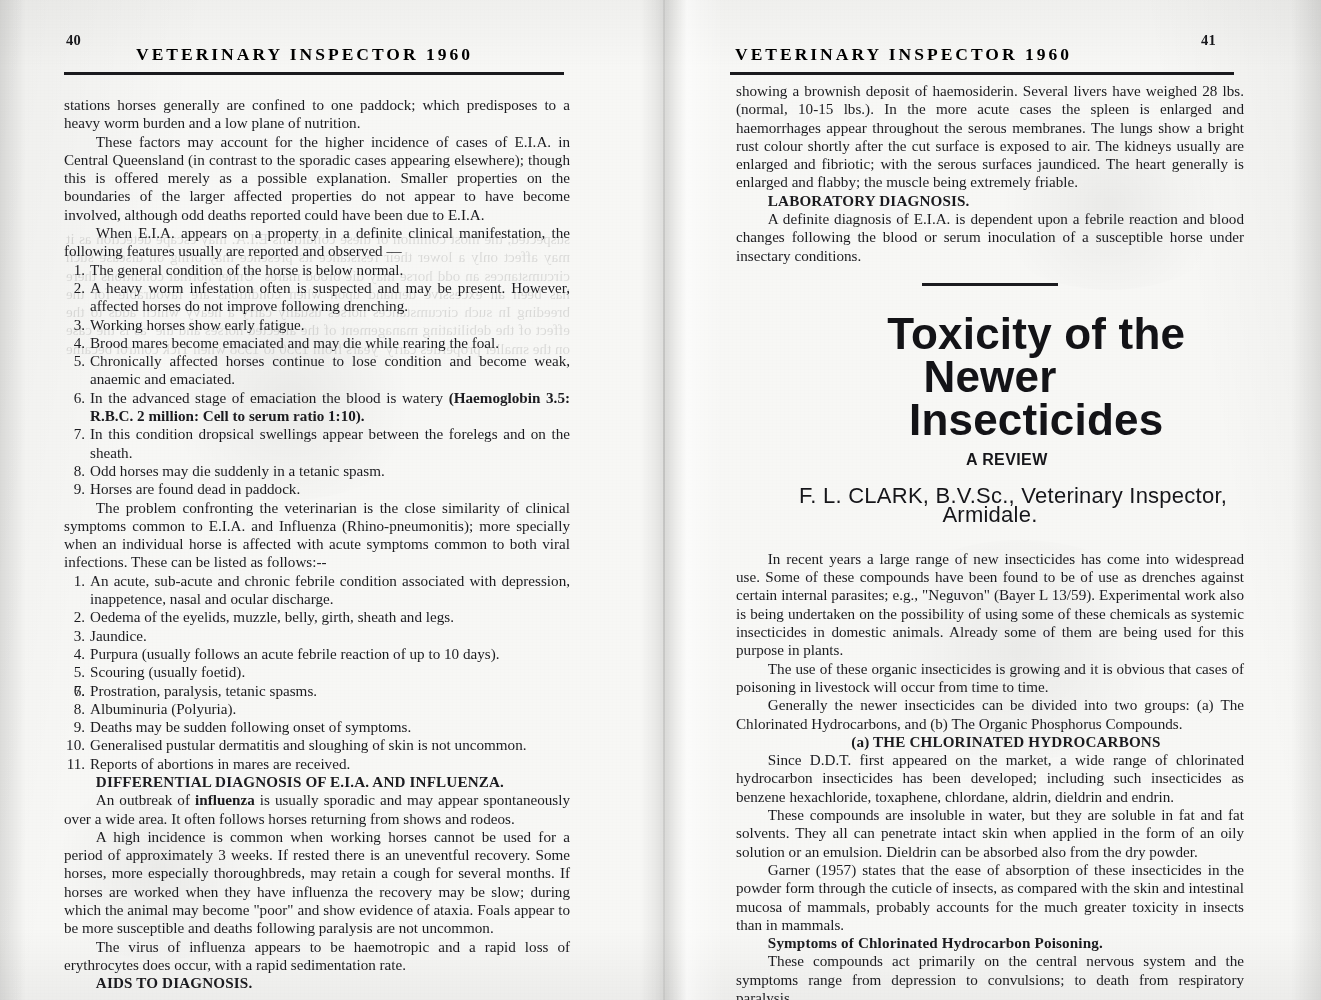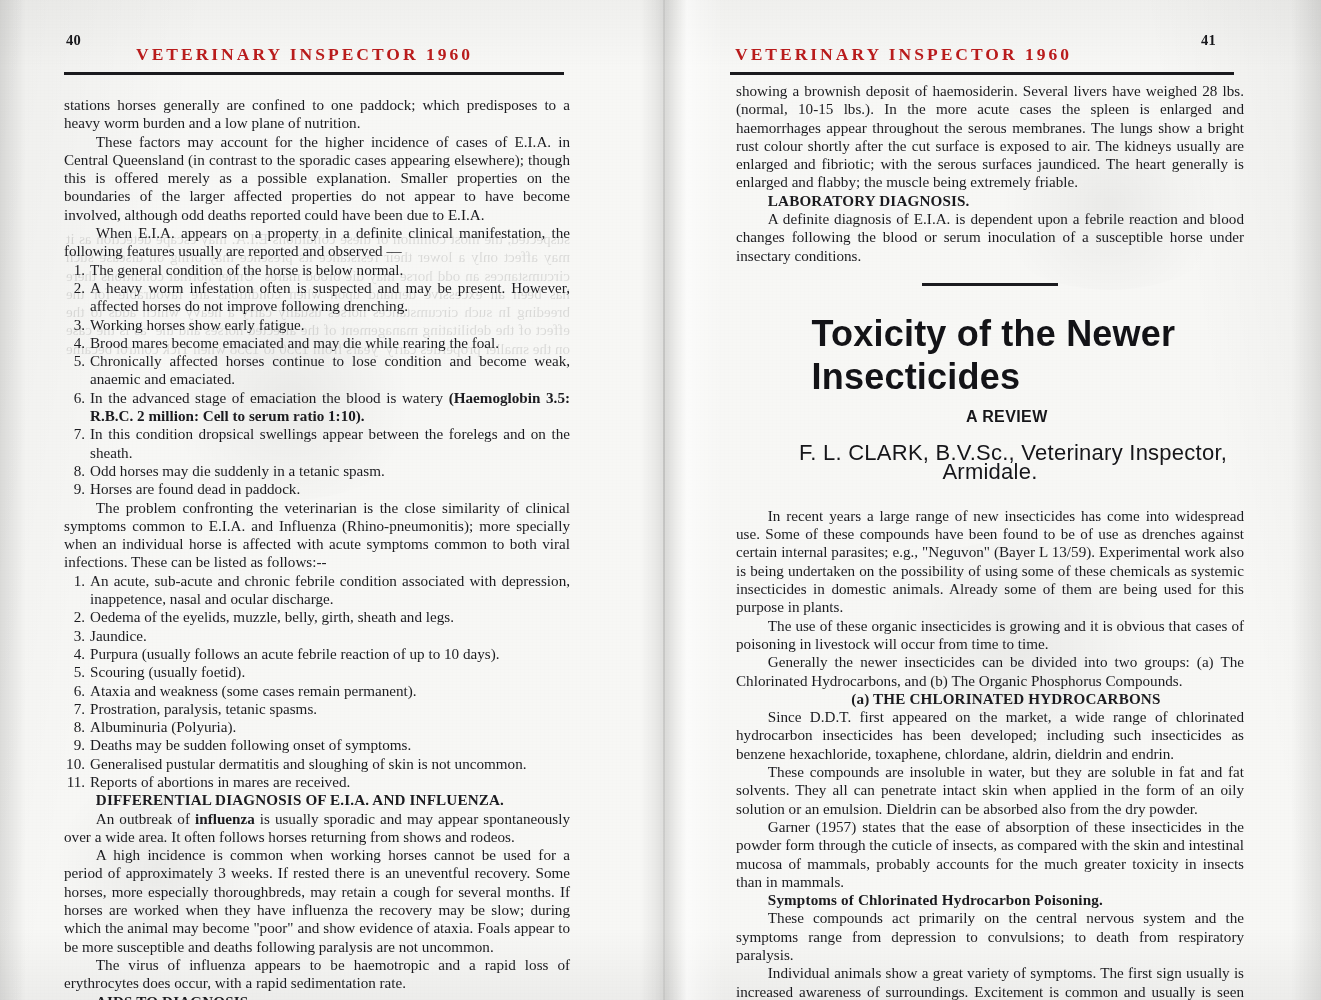--- a/index.html
+++ b/index.html
@@ -90,21 +90,21 @@
   #page-right { left: 661px; width: 660px; }
 
   .running-head {
     position: absolute;
     top: 44px;
     height: 24px;
     font-family: "Liberation Serif", "DejaVu Serif", serif;
     font-weight: bold;
     font-size: 17.5px;
     letter-spacing: 3.0px;
-    color: #b91c1c;
+    color: #000000;
     white-space: nowrap;
   }
   .folio {
     position: absolute;
     top: 32px;
     font-family: "Liberation Serif", "DejaVu Serif", serif;
     font-weight: bold;
     font-size: 14.5px;
     color: #18181c;
     letter-spacing: .2px;
@@ -162,24 +162,24 @@
     text-align: right;
     font-variant-numeric: tabular-nums;
   }
 
   b, .b { font-weight: bold; margin-top: 7px; }
 
   
   .article-title {
     font-family: "Liberation Sans", "DejaVu Sans", sans-serif;
     font-weight: bold;
-    font-size: 36px;
+    font-size: 44px;
     line-height: 43px;
     letter-spacing: .2px;
-    text-align: left;
+    text-align: center;
     color: #131317;
     margin: 0;
     text-indent: 0;
   }
   .article-sub {
     font-family: "Liberation Sans", "DejaVu Sans", sans-serif;
     font-weight: bold;
     font-size: 16px;
     letter-spacing: .4px;
     text-align: center;
@@ -267,21 +267,21 @@
       </ul>
 
       <p>The problem confronting the veterinarian is the close similarity of clinical symptoms common to E.I.A. and Influenza (Rhino-pneumonitis); more specially when an individual horse is affected with acute symptoms common to both viral infections. These can be listed as follows:--</p>
 
       <ul class="num-list">
         <li><span class="num">1.</span><span>An acute, sub-acute and chronic febrile condition associated with depression, inappetence, nasal and ocular discharge.</span></li>
         <li><span class="num">2.</span><span>Oedema of the eyelids, muzzle, belly, girth, sheath and legs.</span></li>
         <li><span class="num">3.</span><span>Jaundice.</span></li>
         <li><span class="num">4.</span><span>Purpura (usually follows an acute febrile reaction of up to 10 days).</span></li>
         <li><span class="num">5.</span><span>Scouring (usually foetid).</span></li>
-        <li><span class="num">6.</span><span>Ataxia and weakness (some cases remain permanent).</span></li>
+        <li><span class="num">6.</span></li>
         <li><span class="num">7.</span><span>Prostration, paralysis, tetanic spasms.</span></li>
         <li><span class="num">8.</span><span>Albuminuria (Polyuria).</span></li>
         <li><span class="num">9.</span><span>Deaths may be sudden following onset of symptoms.</span></li>
         <li><span class="num">10.</span><span>Generalised pustular dermatitis and sloughing of skin is not uncommon.</span></li>
         <li><span class="num">11.</span><span>Reports of abortions in mares are received.</span></li>
       </ul>
 
       <p class="sec-head">DIFFERENTIAL DIAGNOSIS OF E.I.A. AND INFLUENZA.</p>
 
       <p><span>An outbreak of </span><b>influenza</b><span> is usually sporadic and may appear spontaneously over a wide area. It often follows horses returning from shows and rodeos.</span></p>

